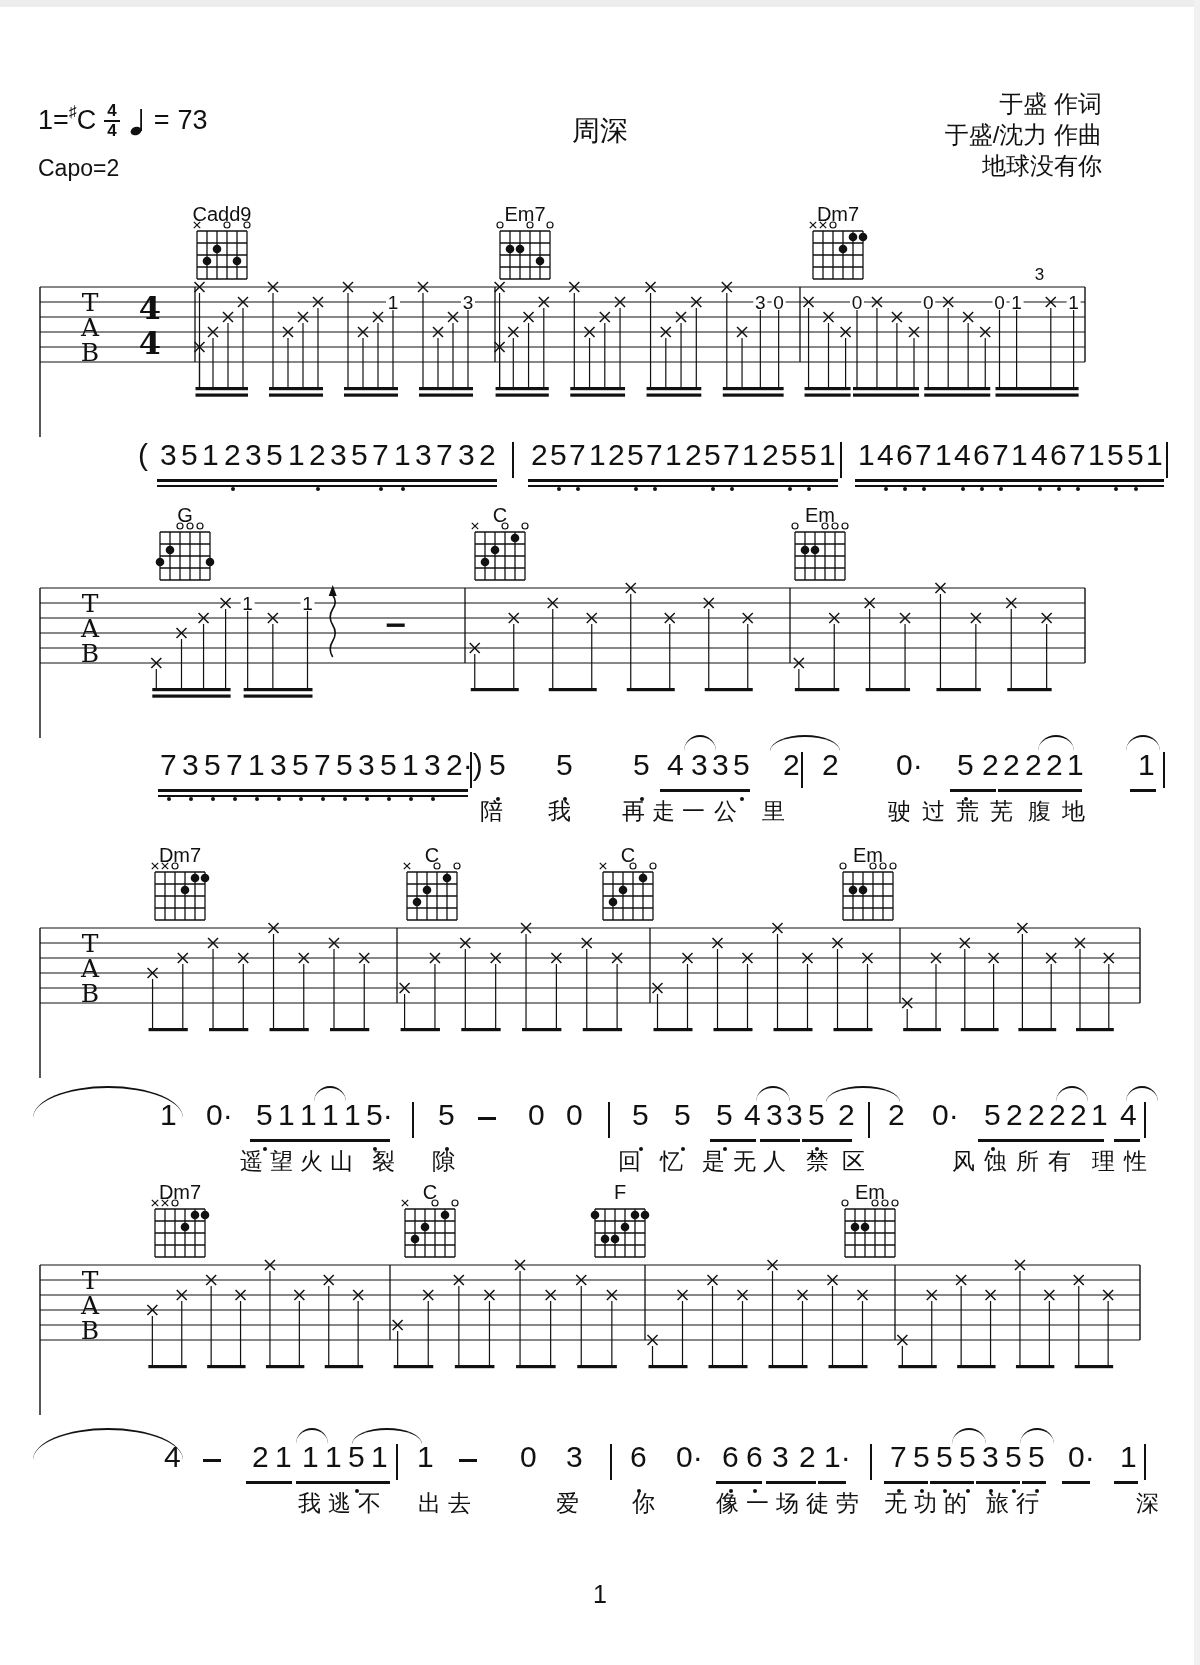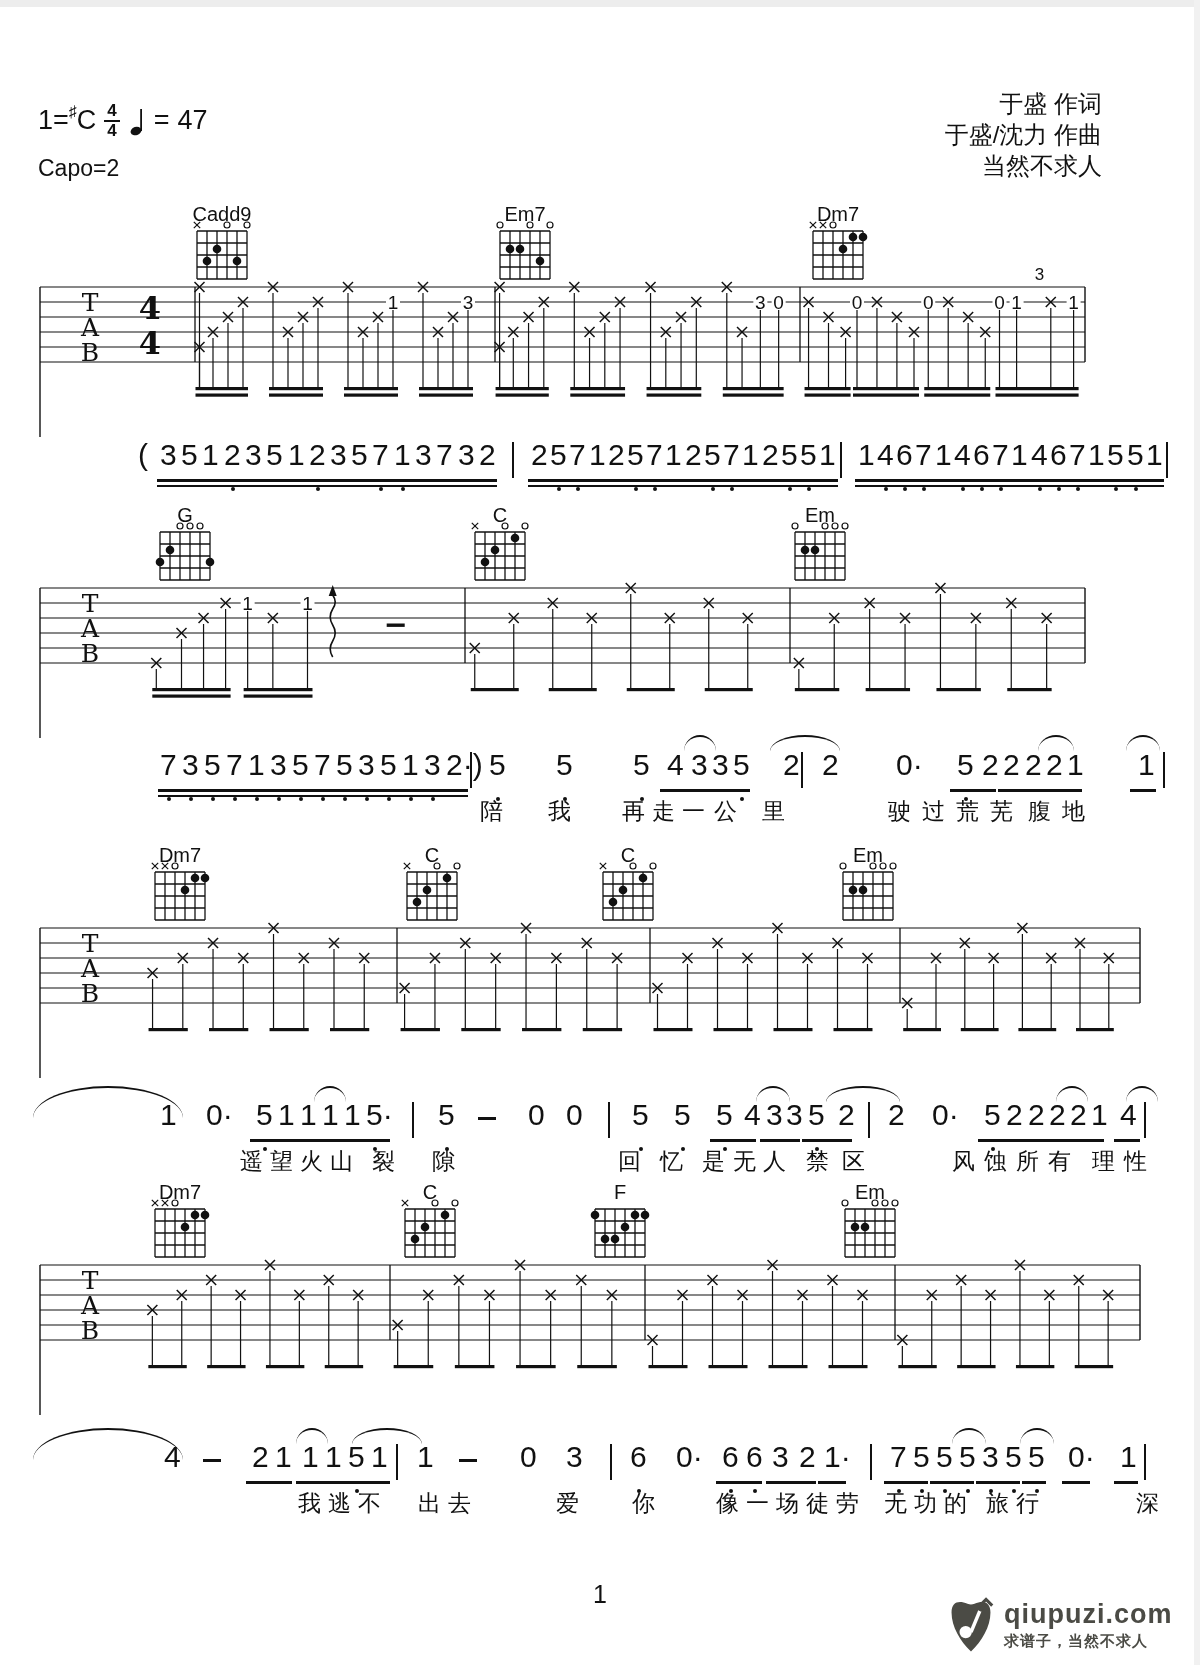--- a/index.html
+++ b/index.html
@@ -34,42 +34,43 @@
           border-radius:50% 50% 0 0 / 100% 100% 0 0;}
   .jp-lyric{position:absolute;font-size:23px;line-height:1;white-space:nowrap;}
 </style>
 </head>
 <body>
 
 <div class="page">
   <div class="edge-top"></div>
   <div class="edge-right"></div>
 
+  <div class="artist">周深</div>
 
   <div class="keyline">
     <span>1=</span>
       <sup>♯</sup>
       <span>C</span>
     <span class="ts">
         <i>4</i>
         <i>4</i>
       </span>
     <svg width="16" height="32" viewBox="0 0 16 32">
         <ellipse cx="6" cy="26" rx="5.5" ry="4.2" transform="rotate(-18 6 26)" fill="#111"></ellipse>
         <rect x="10.2" y="4" width="1.8" height="22" fill="#111"></rect>
       </svg>
     <span class="tempo-eq">=</span>
-    <span>47</span>
+    <span>73</span>
   </div>
   <div class="capo">Capo=2</div>
 
   <div class="credits">
     <div>于盛 作词</div>
     <div>于盛/沈力 作曲</div>
-    <div>当然不求人</div>
+    <div>地球没有你</div>
   </div>
 
   <svg id="staves" width="1200" height="1665">
       <g>
         <line x1="40" y1="287" x2="1085" y2="287" stroke="#111" stroke-width="1.2"></line>
         <line x1="40" y1="302" x2="1085" y2="302" stroke="#111" stroke-width="1.2"></line>
         <line x1="40" y1="317" x2="1085" y2="317" stroke="#111" stroke-width="1.2"></line>
         <line x1="40" y1="332" x2="1085" y2="332" stroke="#111" stroke-width="1.2"></line>
         <line x1="40" y1="347" x2="1085" y2="347" stroke="#111" stroke-width="1.2"></line>
         <line x1="40" y1="362" x2="1085" y2="362" stroke="#111" stroke-width="1.2"></line>
@@ -1273,26 +1274,13 @@
       <div class="jp-lyric" style="left: 884px; top: 1492px;">无</div>
       <div class="jp-lyric" style="left: 914px; top: 1492px;">功</div>
       <div class="jp-lyric" style="left: 944px; top: 1492px;">的</div>
       <div class="jp-lyric" style="left: 986px; top: 1492px;">旅</div>
       <div class="jp-lyric" style="left: 1016px; top: 1492px;">行</div>
       <div class="jp-lyric" style="left: 1136px; top: 1492px;">深</div>
     </div>
 
   <div class="footer-page">1</div>
 
-  <div class="logo">
-    <svg width="46" height="58" viewBox="0 0 52 64">
-      <path d="M26 62 C14 51 4 34 4 18 C4 6 12 4 22 8 C25 9 27 9 30 8 C40 4 48 6 48 18 C48 34 38 51 26 62 Z" fill="#4b4b45"></path>
-      <circle cx="20" cy="40" r="7" fill="#ffffff"></circle>
-      <path d="M26 40 L36 16" stroke="#ffffff" stroke-width="4" fill="none"></path>
-      <path d="M36 16 L42 8" stroke="#4b4b45" stroke-width="3.5" fill="none"></path>
-      <path d="M34 12 L43 3 L50 10" stroke="#4b4b45" stroke-width="3.5" fill="none"></path>
-    </svg>
-    <div class="logo-text">
-      <div class="logo-domain">qiupuzi.com</div>
-      <div class="logo-slogan">求谱子，当然不求人</div>
-    </div>
-  </div>
 </div>
 
 </body></html>

